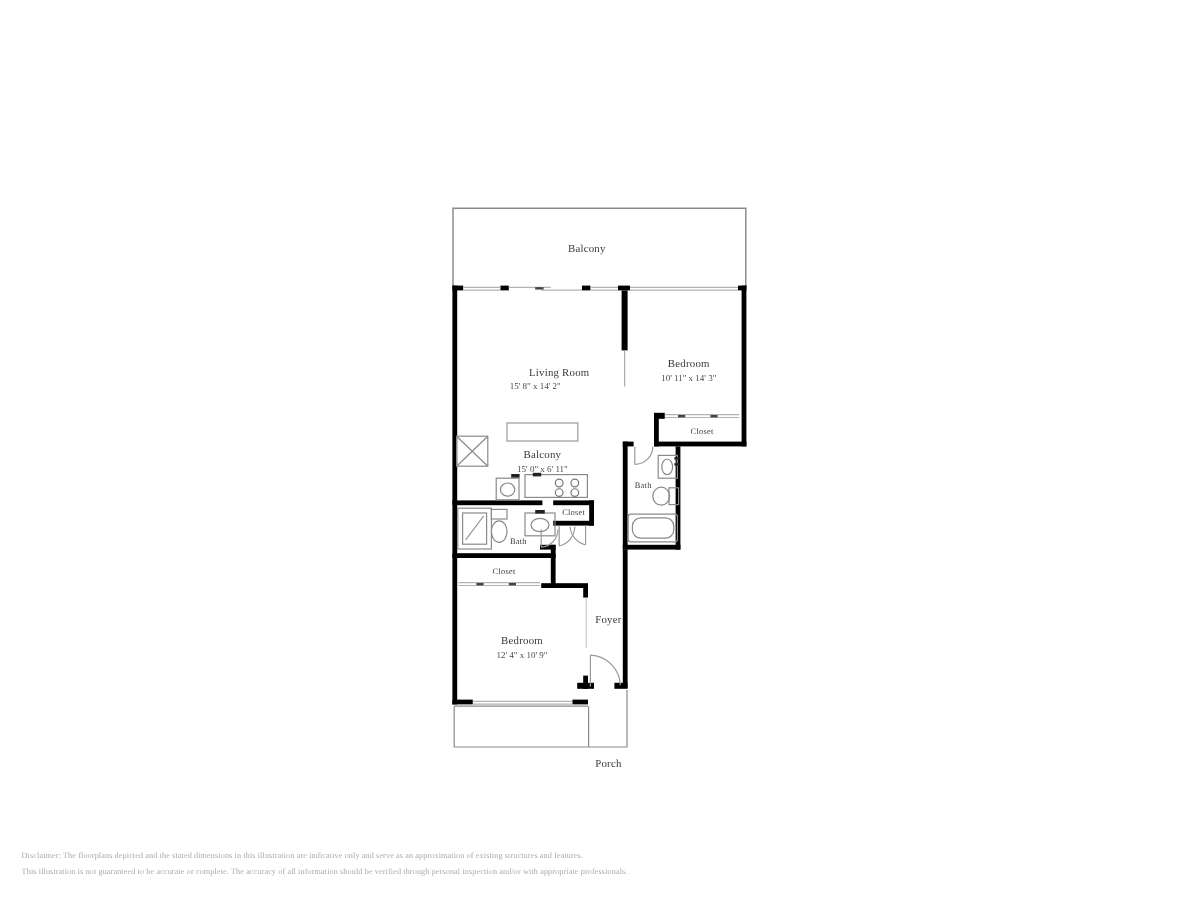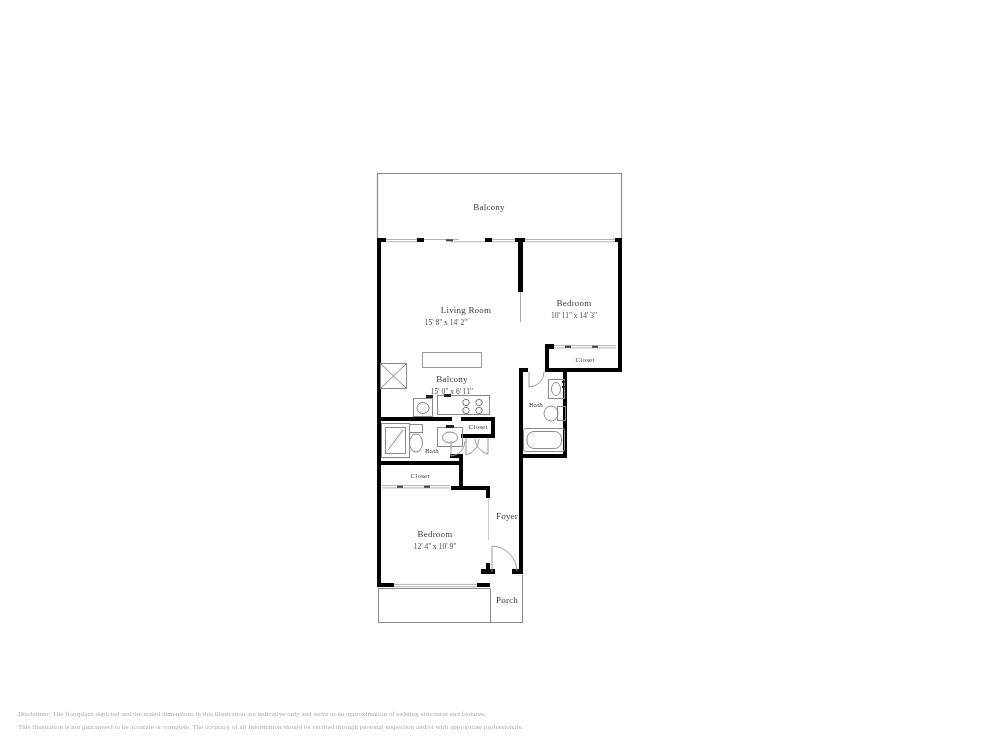--- a/index.html
+++ b/index.html
@@ -184,20 +184,20 @@
 
   <div class="lbl lbl-sm" style="left:536px;top:405px">Bath</div>
   <div class="lbl lbl-sm" style="left:478px;top:427px">Closet</div>
   <div class="lbl lbl-sm" style="left:432px;top:451px">Bath</div>
   <div class="lbl lbl-sm" style="left:420px;top:476px">Closet</div>
 
   <div class="lbl" style="left:435px;top:534px">Bedroom</div>
   <div class="dim" style="left:435px;top:546px">12' 4" x 10' 9"</div>
 
   <div class="lbl" style="left:507px;top:516px">Foyer</div>
-  <div class="lbl" style="left:507px;top:600px">Porch</div>
+  <div class="lbl" style="left:507px;top:636px">Porch</div>
 
   <div class="disclaimer">
     <div>Disclaimer: The floorplans depicted and the stated dimensions in this illustration are indicative only and serve as an approximation of existing structures and features.</div>
     <div>This illustration is not guaranteed to be accurate or complete. The accuracy of all information should be verified through personal inspection and/or with appropriate professionals.</div>
   </div>
 
 </div>
 
 </body></html>

